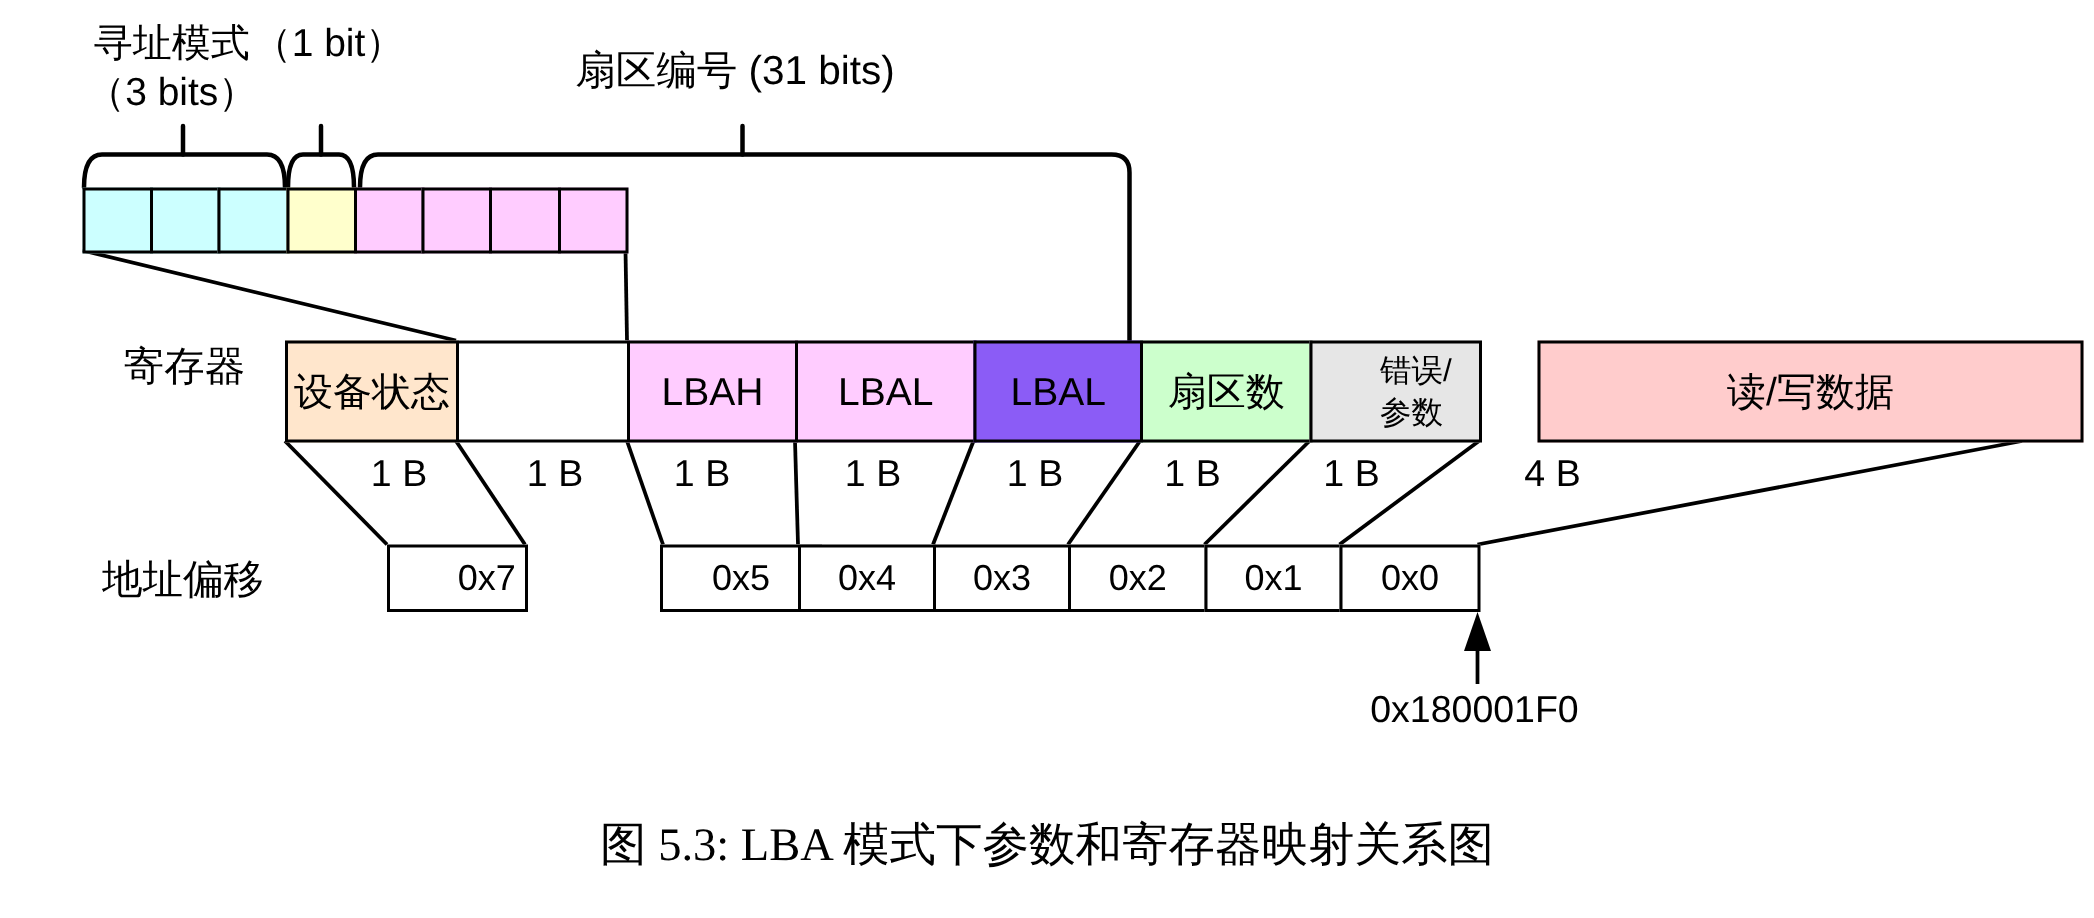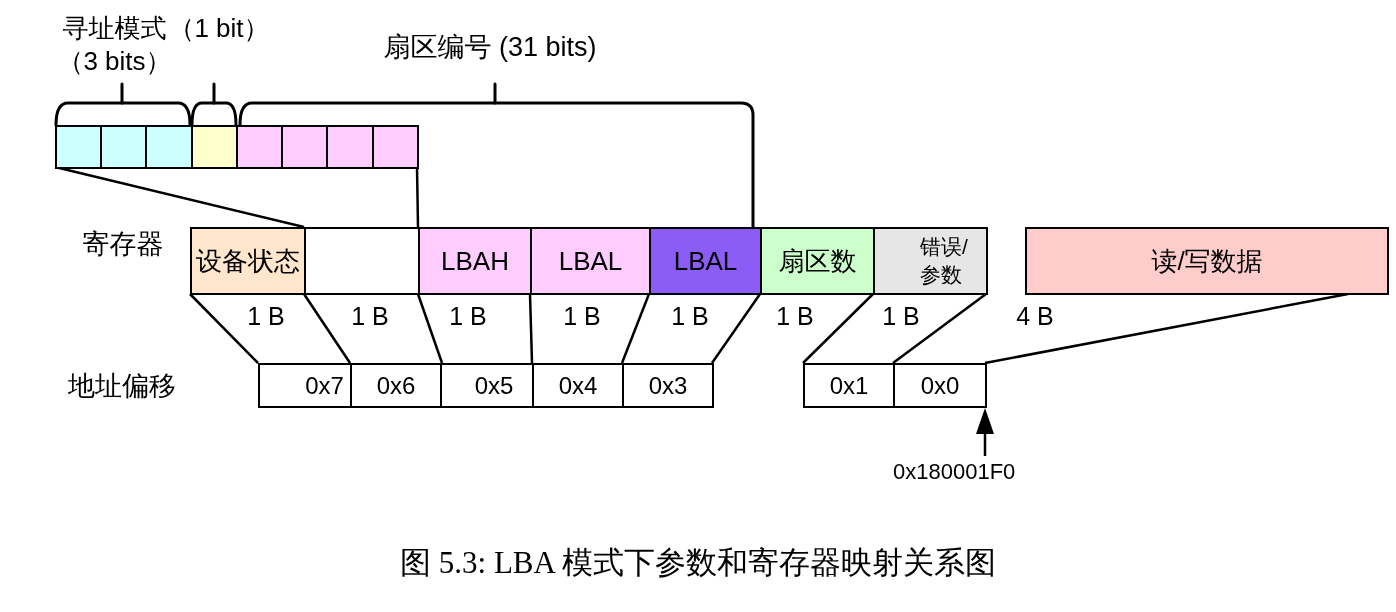--- a/index.html
+++ b/index.html
@@ -29,22 +29,22 @@
     font-size:27px;line-height:30px;z-index:2;
   }
   .toplabel{
     position:absolute;text-align:center;font-size:26px;line-height:33px;z-index:2;
   }
   .sizelabel{
     position:absolute;width:74px;text-align:center;
     font-size:25px;line-height:26px;top:303px;z-index:2;
   }
   .addr{
-    position:absolute;width:180px;text-align:left;
-    font-size:22px;top:459px;z-index:2;
+    position:absolute;width:180px;text-align:center;
+    font-size:25px;top:459px;z-index:2;
   }
   .caption{
     position:absolute;left:0;right:0;top:542px;text-align:center;
     font-family:"Liberation Serif", serif;
     font-size:31px;z-index:2;
   }
 </style>
 </head>
 <body>
 
@@ -118,24 +118,24 @@
   <div class="sizelabel" style="left:431px;">1 B</div>
   <div class="sizelabel" style="left:545px;">1 B</div>
   <div class="sizelabel" style="left:653px;">1 B</div>
   <div class="sizelabel" style="left:758px;">1 B</div>
   <div class="sizelabel" style="left:864px;">1 B</div>
   <div class="sizelabel" style="left:998px;">4 B</div>
 
   <div class="rowlabel" style="left:67px;top:371px;">地址偏移</div>
 
   <div class="box offcell" style="left:258px;width:94px;padding-left:39px;">0x7</div>
-  <div class="box offcell" style="left:350px;width:92px;">0x6</div>
   <div class="box offcell" style="left:440px;width:108px;">0x5</div>
   <div class="box offcell" style="left:532px;width:92px;">0x4</div>
   <div class="box offcell" style="left:622px;width:92px;">0x3</div>
+  <div class="box offcell" style="left:712px;width:93px;">0x2</div>
   <div class="box offcell" style="left:803px;width:92px;">0x1</div>
   <div class="box offcell" style="left:893px;width:94px;">0x0</div>
 
   <div class="addr" style="left:893px;">0x180001F0</div>
 
   <div class="caption">图 5.3: LBA 模式下参数和寄存器映射关系图</div>
 
 </div>
 
 </body></html>

